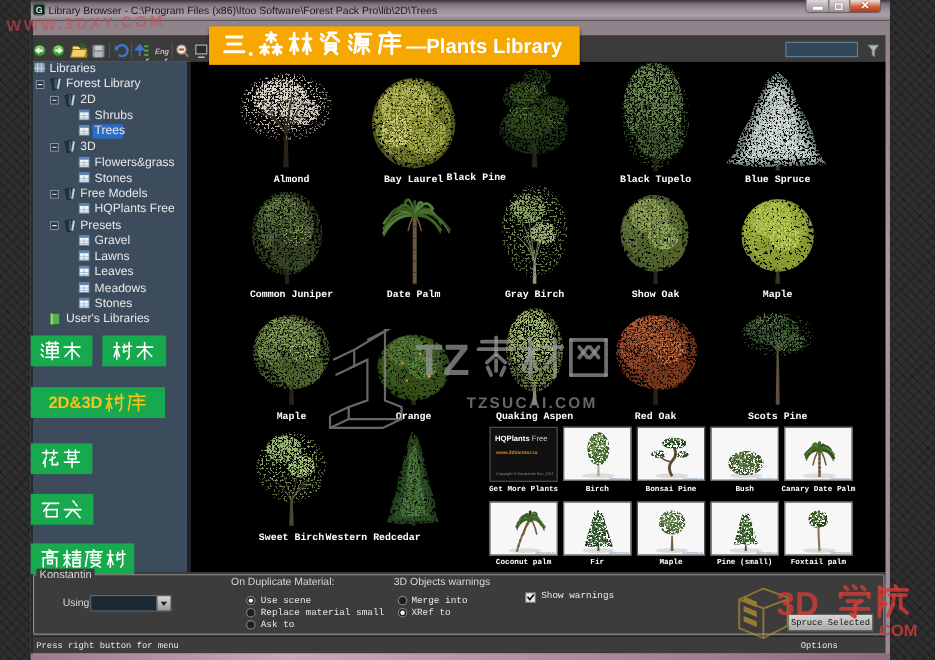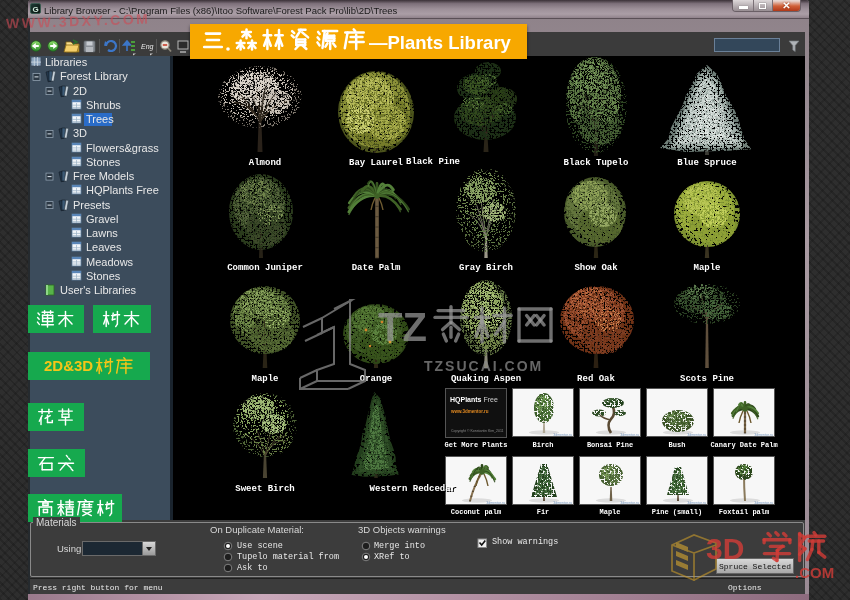--- a/index.html
+++ b/index.html
@@ -640,21 +640,21 @@
 <div style="position:absolute;left:376px;top:263px;width:160px;margin-left:-80px;text-align:center;font:bold 9px 'Liberation Mono',monospace;color:#fff;letter-spacing:0px;text-shadow:1px 1px 0 #000">Date Palm</div>
 <div style="position:absolute;left:486px;top:263px;width:160px;margin-left:-80px;text-align:center;font:bold 9px 'Liberation Mono',monospace;color:#fff;letter-spacing:0px;text-shadow:1px 1px 0 #000">Gray Birch</div>
 <div style="position:absolute;left:596px;top:263px;width:160px;margin-left:-80px;text-align:center;font:bold 9px 'Liberation Mono',monospace;color:#fff;letter-spacing:0px;text-shadow:1px 1px 0 #000">Show Oak</div>
 <div style="position:absolute;left:707px;top:263px;width:160px;margin-left:-80px;text-align:center;font:bold 9px 'Liberation Mono',monospace;color:#fff;letter-spacing:0px;text-shadow:1px 1px 0 #000">Maple</div>
 <div style="position:absolute;left:265px;top:374px;width:160px;margin-left:-80px;text-align:center;font:bold 9px 'Liberation Mono',monospace;color:#fff;letter-spacing:0px;text-shadow:1px 1px 0 #000">Maple</div>
 <div style="position:absolute;left:376px;top:374px;width:160px;margin-left:-80px;text-align:center;font:bold 9px 'Liberation Mono',monospace;color:#fff;letter-spacing:0px;text-shadow:1px 1px 0 #000">Orange</div>
 <div style="position:absolute;left:486px;top:374px;width:160px;margin-left:-80px;text-align:center;font:bold 9px 'Liberation Mono',monospace;color:#fff;letter-spacing:0px;text-shadow:1px 1px 0 #000">Quaking Aspen</div>
 <div style="position:absolute;left:596px;top:374px;width:160px;margin-left:-80px;text-align:center;font:bold 9px 'Liberation Mono',monospace;color:#fff;letter-spacing:0px;text-shadow:1px 1px 0 #000">Red Oak</div>
 <div style="position:absolute;left:707px;top:374px;width:160px;margin-left:-80px;text-align:center;font:bold 9px 'Liberation Mono',monospace;color:#fff;letter-spacing:0px;text-shadow:1px 1px 0 #000">Scots Pine</div>
 <div style="position:absolute;left:265px;top:484px;width:160px;margin-left:-80px;text-align:center;font:bold 9px 'Liberation Mono',monospace;color:#fff;letter-spacing:0px;text-shadow:1px 1px 0 #000">Sweet Birch</div>
-<div style="position:absolute;left:376px;top:484px;width:160px;margin-left:-80px;text-align:right;font:bold 9px 'Liberation Mono',monospace;color:#fff;letter-spacing:0px;text-shadow:1px 1px 0 #000">Western Redcedar</div>
+<div style="position:absolute;left:376px;top:484px;width:160px;margin-left:-80px;text-align:left;font:bold 9px 'Liberation Mono',monospace;color:#fff;letter-spacing:0px;text-shadow:1px 1px 0 #000">Western Redcedar</div>
 <div style="position:absolute;left:476px;top:441px;width:160px;margin-left:-80px;text-align:center;font:bold 7px 'Liberation Mono',monospace;color:#fff;letter-spacing:0px;text-shadow:1px 1px 0 #000">Get More Plants</div>
 <div style="position:absolute;left:543px;top:441px;width:160px;margin-left:-80px;text-align:center;font:bold 7px 'Liberation Mono',monospace;color:#fff;letter-spacing:0px;text-shadow:1px 1px 0 #000">Birch</div>
 <div style="position:absolute;left:610px;top:441px;width:160px;margin-left:-80px;text-align:center;font:bold 7px 'Liberation Mono',monospace;color:#fff;letter-spacing:0px;text-shadow:1px 1px 0 #000">Bonsai Pine</div>
 <div style="position:absolute;left:677px;top:441px;width:160px;margin-left:-80px;text-align:center;font:bold 7px 'Liberation Mono',monospace;color:#fff;letter-spacing:0px;text-shadow:1px 1px 0 #000">Bush</div>
 <div style="position:absolute;left:744px;top:441px;width:160px;margin-left:-80px;text-align:center;font:bold 7px 'Liberation Mono',monospace;color:#fff;letter-spacing:0px;text-shadow:1px 1px 0 #000">Canary Date Palm</div>
 <div style="position:absolute;left:476px;top:508px;width:160px;margin-left:-80px;text-align:center;font:bold 7px 'Liberation Mono',monospace;color:#fff;letter-spacing:0px;text-shadow:1px 1px 0 #000">Coconut palm</div>
 <div style="position:absolute;left:543px;top:508px;width:160px;margin-left:-80px;text-align:center;font:bold 7px 'Liberation Mono',monospace;color:#fff;letter-spacing:0px;text-shadow:1px 1px 0 #000">Fir</div>
 <div style="position:absolute;left:610px;top:508px;width:160px;margin-left:-80px;text-align:center;font:bold 7px 'Liberation Mono',monospace;color:#fff;letter-spacing:0px;text-shadow:1px 1px 0 #000">Maple</div>
 <div style="position:absolute;left:677px;top:508px;width:160px;margin-left:-80px;text-align:center;font:bold 7px 'Liberation Mono',monospace;color:#fff;letter-spacing:0px;text-shadow:1px 1px 0 #000">Pine (small)</div>
 <div style="position:absolute;left:744px;top:508px;width:160px;margin-left:-80px;text-align:center;font:bold 7px 'Liberation Mono',monospace;color:#fff;letter-spacing:0px;text-shadow:1px 1px 0 #000">Foxtail palm</div>
@@ -857,30 +857,30 @@
     <circle cx="228.0" cy="546.0" r="2" fill="#fff"></circle>
     <circle cx="228.0" cy="557.0" r="3.8" fill="#1e1e1e" stroke="#808080" stroke-width="1"></circle>
     <circle cx="228.0" cy="568.0" r="3.8" fill="#1e1e1e" stroke="#808080" stroke-width="1"></circle>
     <circle cx="366.0" cy="546.0" r="3.8" fill="#1e1e1e" stroke="#808080" stroke-width="1"></circle>
     <circle cx="366.0" cy="557.0" r="3.8" fill="#1e1e1e" stroke="#808080" stroke-width="1"></circle>
     <circle cx="366.0" cy="557.0" r="2" fill="#fff"></circle>
     <rect x="478.0" y="539.0" width="8.5" height="8.5" fill="#f0f0f0" stroke="#888" stroke-width="1"></rect>
     <path d="M479.5 542.5 l2.2 2.6 l3.6 -4.6" stroke="#111" stroke-width="1.6" fill="none"></path>
   </svg>
 <div style="position:absolute;left:30px;top:522px;width:774px;height:55px;border:1px solid #8a8a8a;border-radius:2px"></div>
-<div style="position:absolute;left:33px;top:517px;padding:0 3px;background:#3c3c3c;font:10px 'Liberation Sans',sans-serif;color:#d8d8d8">Materials</div>
+<div style="position:absolute;left:33px;top:517px;padding:0 3px;background:#3c3c3c;font:10px 'Liberation Sans',sans-serif;color:#d8d8d8">Konstantin</div>
 <div style="position:absolute;left:57px;top:543px;font:9.5px 'Liberation Sans',sans-serif;color:#d8d8d8;white-space:nowrap">Using</div>
 <div style="position:absolute;left:82px;top:541px;width:74px;height:15px;background:#1c2833;border:1px solid #6a6a6a">
     <div style="position:absolute;right:0;top:0;width:13px;height:13px;background:linear-gradient(#d8d8d8,#9a9a9a);border-left:1px solid #6a6a6a">
       <div style="position:absolute;left:3px;top:5px;width:0;height:0;border-left:3.5px solid transparent;border-right:3.5px solid transparent;border-top:4px solid #222"></div>
     </div>
   </div>
 <div style="position:absolute;left:210px;top:524px;font:9.5px 'Liberation Sans',sans-serif;color:#d8d8d8;white-space:nowrap">On Duplicate Material:</div>
 <div style="position:absolute;left:237px;top:541px;font:8.5px 'Liberation Mono',monospace;color:#e8e8e8;white-space:nowrap">Use scene</div>
-<div style="position:absolute;left:237px;top:552px;font:8.5px 'Liberation Mono',monospace;color:#e8e8e8;white-space:nowrap">Tupelo material from</div>
+<div style="position:absolute;left:237px;top:552px;font:8.5px 'Liberation Mono',monospace;color:#e8e8e8;white-space:nowrap">Replace material small</div>
 <div style="position:absolute;left:237px;top:563px;font:8.5px 'Liberation Mono',monospace;color:#e8e8e8;white-space:nowrap">Ask to</div>
 <div style="position:absolute;left:358px;top:524px;font:9.5px 'Liberation Sans',sans-serif;color:#d8d8d8;white-space:nowrap">3D Objects warnings</div>
 <div style="position:absolute;left:374px;top:541px;font:8.5px 'Liberation Mono',monospace;color:#e8e8e8;white-space:nowrap">Merge into</div>
 <div style="position:absolute;left:374px;top:552px;font:8.5px 'Liberation Mono',monospace;color:#e8e8e8;white-space:nowrap">XRef to</div>
 <div style="position:absolute;left:492px;top:537px;font:8.5px 'Liberation Mono',monospace;color:#e8e8e8;white-space:nowrap">Show warnings</div>
 <div style="position:absolute;left:716px;top:558px;width:78px;height:16px;background:linear-gradient(#d8d8d8,#a8a8a8);border:1px solid #666;font:8px 'Liberation Mono',monospace;color:#111;text-align:center;line-height:15px;white-space:nowrap">Spruce Selected</div>
 <div style="position:absolute;left:33px;top:583px;font:8px 'Liberation Mono',monospace;color:#e8e8e8;white-space:nowrap">Press right button for menu</div>
 <div style="position:absolute;left:728px;top:583px;font:8px 'Liberation Mono',monospace;color:#e8e8e8;white-space:nowrap">Options</div>
 <div style="position:absolute;left:6px;top:13px;font:bold 14px 'Liberation Sans',sans-serif;color:rgba(205,75,85,0.60);letter-spacing:2.5px;transform:rotate(-2deg);z-index:60">WWW.3DXY.COM</div>
 <svg width="420" height="120" viewBox="290 295 420 120" style="position:absolute;left:290px;top:295px;z-index:60">

